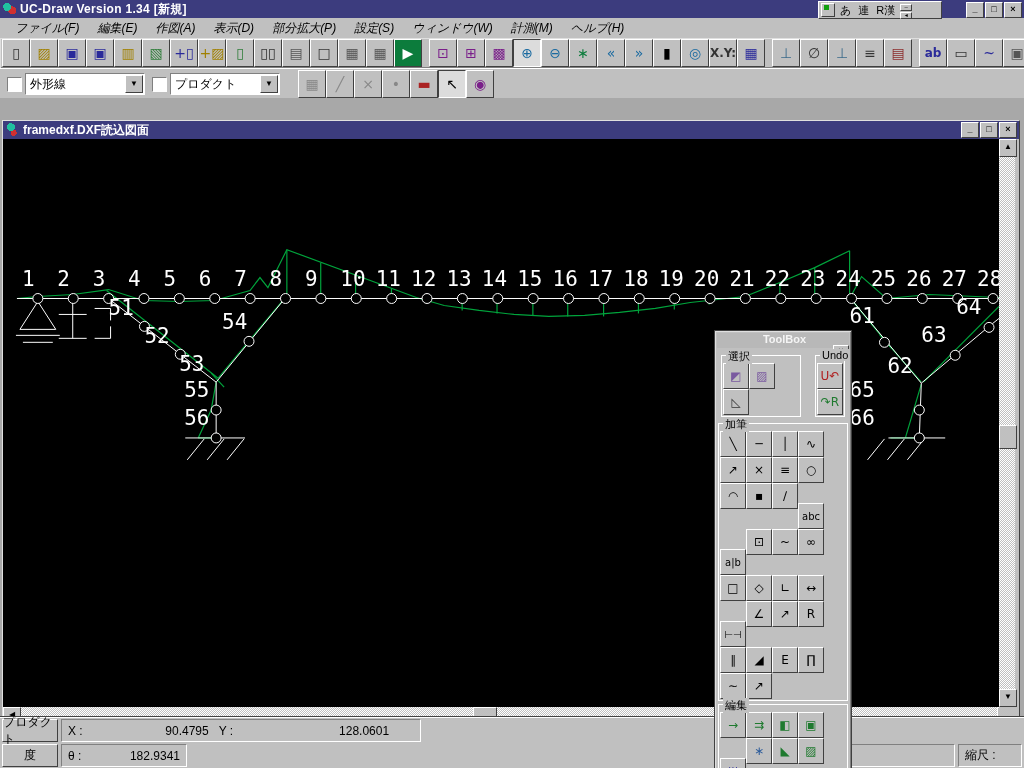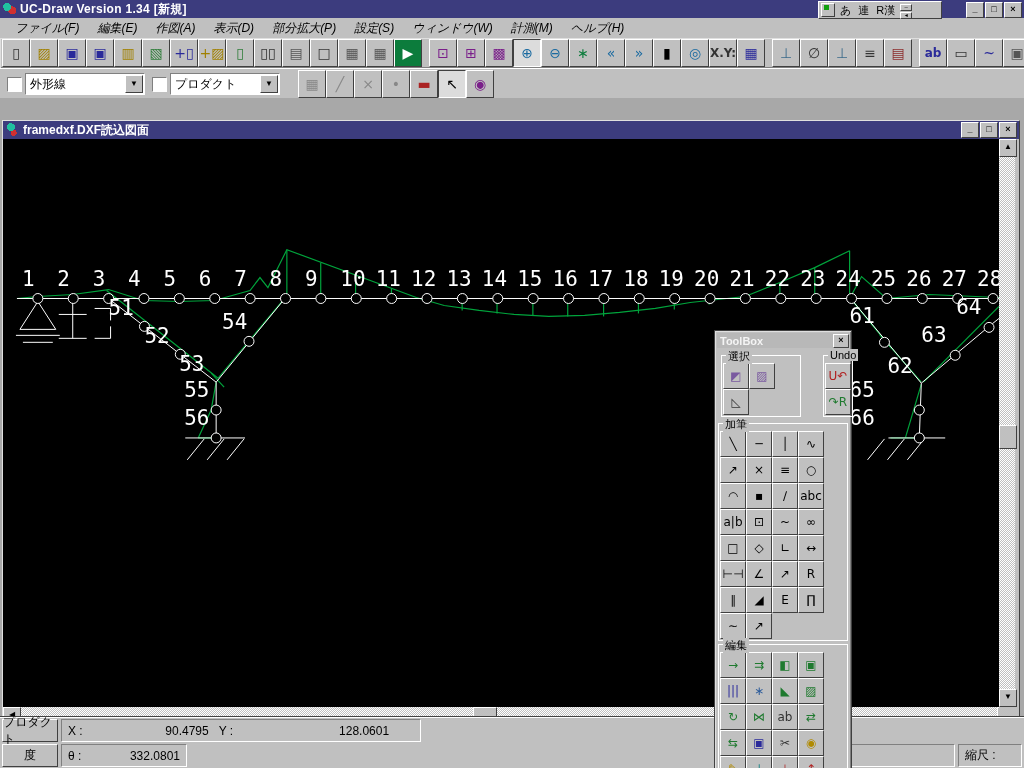--- a/index.html
+++ b/index.html
@@ -70,29 +70,29 @@
   #sb-row1{top:2px;}
   #sb-row2{top:27px;}
   .sb-btn{width:54px;background:#c0c0c0;display:flex;align-items:center;justify-content:center;flex:0 0 auto;}
   .sb-field{background:#c0c0c0;display:flex;align-items:center;padding:0 6px;font-size:12px;white-space:nowrap;overflow:hidden;}
   .sb-val{text-align:right;font-family:"Liberation Sans",sans-serif;}
   .grow{flex:1 1 auto;}
 
   
   #toolbox{position:absolute;left:714px;top:330px;width:136px;height:438px;background:#c0c0c0;
      border:1px solid #404040;box-shadow:inset 1px 1px 0 #dfdfdf, inset -1px -1px 0 #808080;z-index:50;}
-  #tbx-title{height:15px;margin:2px;background:#b8b8b8;display:flex;align-items:center;padding-left:3px;color:#f4f4f4;font-weight:bold;font-size:11px;}
+  #tbx-title{height:15px;margin:2px;background:#b8b8b8;display:flex;align-items:center;padding-left:3px;color:#f4f4f4;font-weight:bold;font-size:11px;flex-direction:column;}
   #tbx-close{margin-left:auto;width:14px;height:12px;background:#c0c0c0;color:#000;font-size:9px;line-height:11px;text-align:center;font-weight:bold;}
   .tbx-fs{border:1px groove #ffffff;margin:1px 3px 3px 3px;padding:2px 1px 1px 1px;position:relative;}
   .tbx-legend{position:absolute;top:-7px;left:4px;background:#c0c0c0;padding:0 2px;font-size:11px;}
-  .tbx-row1{display:flex;gap:16px;margin:6px 3px 3px 3px;}
+  .tbx-row1{display:flex;gap:8px;margin:6px 3px 3px 3px;}
   .tbx-grid{display:flex;flex-wrap:wrap;margin-top:5px;}
   .tbx-btn{width:24px;height:24px;background:#c0c0c0;display:flex;align-items:center;justify-content:center;
      font-family:"DejaVu Sans",sans-serif;font-size:12px;flex:0 0 auto;}
-  .tbx-btn.sm{font-size:12px;}
+  .tbx-btn.sm{font-size:10px;margin-top:20px;}
 </style>
 </head>
 <body>
 
 <div id="app">
 
   <div id="titlebar">
     <div id="app-icon"></div>
     <div id="title-text">UC-Draw Version 1.34 [新規]</div>
     <div id="ime-bar" class="raised">
@@ -439,21 +439,21 @@
         <span>X :</span>
         <span class="sb-val" style="width:126px">90.4795</span>
         <span style="margin-left:10px">Y :</span>
         <span class="sb-val" style="width:156px">128.0601</span>
       </div>
     </div>
     <div id="sb-row2" class="sb-row">
       <div class="sb-btn raised">度</div>
       <div class="sb-field sunken" style="width:112px">
         <span>θ :</span>
-        <span class="sb-val grow">332.0801</span>
+        <span class="sb-val grow">182.9341</span>
       </div>
       <div class="grow"></div>
       <div class="sb-field sunken" style="width:96px"></div>
       <div class="sb-field sunken" style="width:50px">
         <span>縮尺 :</span>
       </div>
     </div>
   </div>
 
   <div id="toolbox">

